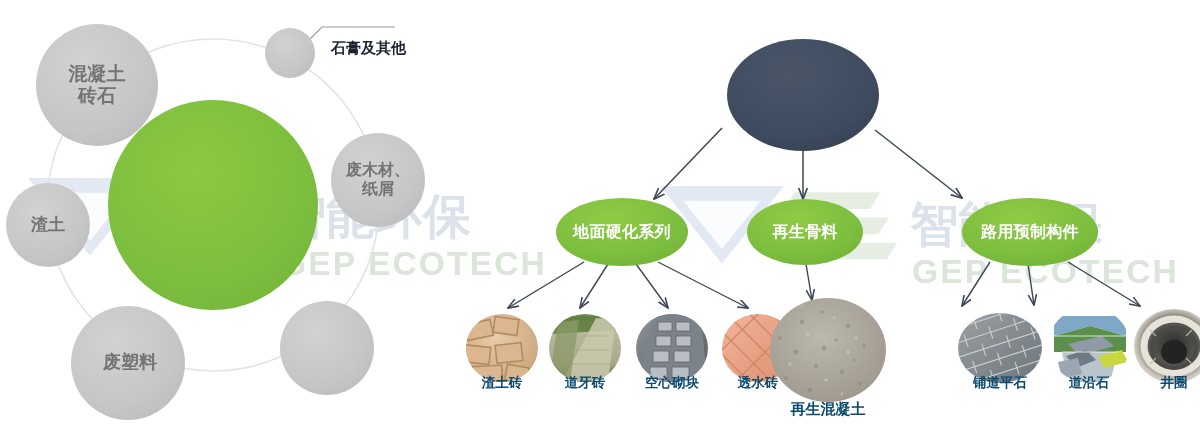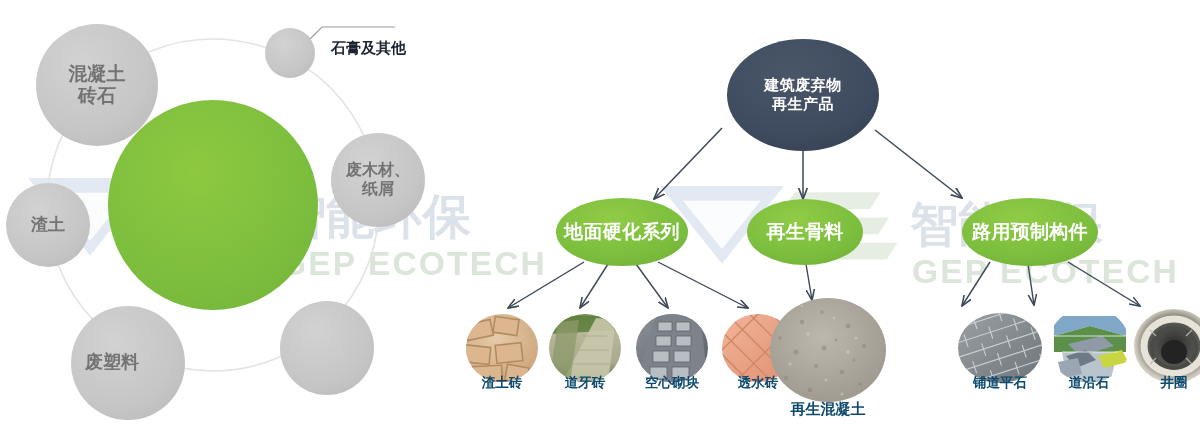--- a/index.html
+++ b/index.html
@@ -52,21 +52,21 @@
     position:absolute;
     display:flex;align-items:center;justify-content:center;
     text-align:center;
     color:#ffffff;
     font-weight:bold;
     white-space:pre-line;
     line-height:1.25;
     pointer-events:none;
   }
   .root-text{font-size:15px;letter-spacing:.5px;}
-  .cat-text{font-size:19px;letter-spacing:.3px;}
+  .cat-text{font-size:16px;letter-spacing:.3px;}
 
   .leaf-caption{
     position:absolute;
     color:#0c4a6e;
     font-weight:bold;
     font-size:13.5px;
     text-align:center;
     white-space:nowrap;
     transform:translateX(-50%);
   }
@@ -138,21 +138,21 @@
     </svg>
 
 
     <div class="bubble-label" style="left:36px;top:24px;width:122px;height:122px;font-size:19px;">混凝土
 砖石</div>
 
     <div class="bubble-label" style="left:331px;top:133px;width:94px;height:94px;font-size:16px;">废木材、
 纸屑</div>
 
 
-    <div class="bubble-label" style="left:55px;top:306px;width:114px;height:114px;font-size:18px;">废塑料</div>
+    <div class="bubble-label" style="left:73px;top:306px;width:114px;height:114px;font-size:18px;">废塑料</div>
 
     <div class="bubble-label" style="left:6px;top:183px;width:84px;height:84px;font-size:17px;font-family:Liberation Serif, serif;">渣土</div>
 
     <div class="side-note" style="left:331px;top:19px;">石膏及其他</div>
   </div>
 
   <div class="panel" id="right-panel">
 
     <svg width="750" height="432" viewBox="0 0 750 432" xmlns="http://www.w3.org/2000/svg" style="position:absolute;left:0;top:0;">
       <defs>
@@ -418,22 +418,20 @@
             <line x1="700" y1="330" x2="706" y2="336"></line>
             <line x1="742" y1="330" x2="736" y2="336"></line>
             <line x1="700" y1="364" x2="706" y2="358"></line>
             <line x1="742" y1="364" x2="736" y2="358"></line>
           </g>
         </g>
       </g>
 
     </svg>
 
-    <div class="node-text root-text" style="left:277px;top:39px;width:152px;height:112px;">建筑废弃物
-再生产品</div>
 
     <div class="node-text cat-text" style="left:106px;top:198px;width:132px;height:68px;">地面硬化系列</div>
 
     <div class="node-text cat-text" style="left:297px;top:199px;width:116px;height:66px;">再生骨料</div>
 
     <div class="node-text cat-text" style="left:512px;top:198px;width:136px;height:68px;">路用预制构件</div>
 
     <div class="leaf-caption" style="left:52px;top:374px;">渣土砖</div>
     <div class="leaf-caption" style="left:135px;top:374px;">道牙砖</div>
     <div class="leaf-caption" style="left:222px;top:374px;">空心砌块</div>

